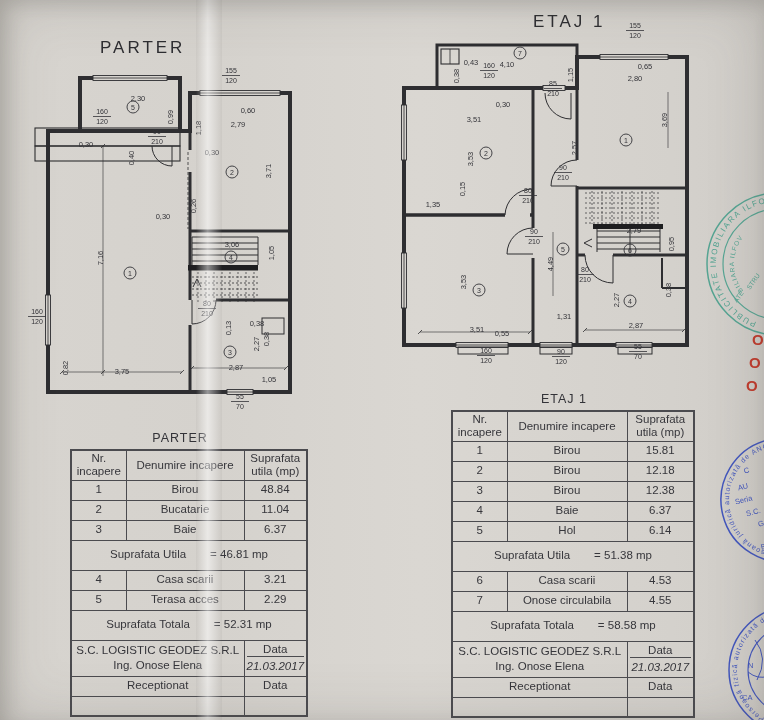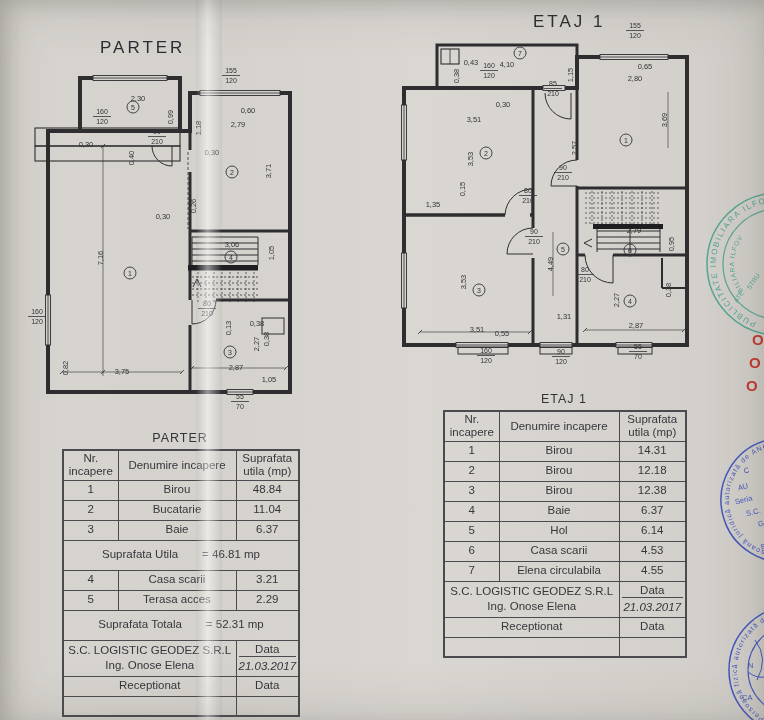--- a/index.html
+++ b/index.html
@@ -21,21 +21,21 @@
   
   .ring{font-family:"Liberation Sans",sans-serif;font-size:8px;letter-spacing:1.6px;fill:#55a492;stroke:none;}
   .ring2{font-family:"Liberation Sans",sans-serif;font-size:6.5px;letter-spacing:1px;fill:#55a492;stroke:none;}
   .frag{font-family:"Liberation Sans",sans-serif;font-size:6.5px;fill:#55a492;stroke:none;}
   .ringb{font-family:"Liberation Sans",sans-serif;font-size:7px;letter-spacing:1.1px;fill:#4256bd;stroke:none;}
   .bl{font-family:"Liberation Sans",sans-serif;font-size:7.5px;fill:#4256bd;stroke:none;}
   .redmark{font-family:"Liberation Sans",sans-serif;font-weight:bold;font-size:15px;fill:#c23a2c;stroke:none;}
   
   .tbl-wrap{position:absolute;}
   .tbl-title{text-align:center;font-size:12.5px;color:#333338;letter-spacing:1px;margin-bottom:4px;}
-  table.areas{border-collapse:collapse;width:100%;table-layout:fixed;background:transparent;}
+  table.areas{border-collapse:collapse;width:100%;table-layout:fixed;background:transparent;margin-left:8px;}
   table.areas,table.areas td,table.areas th{border:1.5px solid #4b4b4f;}
   table.areas{border-width:2px;}
   table.areas td,table.areas th{
     font-size:11.5px;font-weight:normal;color:#36363b;text-align:center;
     padding:1px 2px;line-height:1.15;vertical-align:middle;
   }
   td.name{text-align:left;padding-left:11px;}
   tr.t-head{height:30px;} tr.t-row{height:20px;} tr.t-sub{height:30px;}
   tr.t-firm{height:34px;} tr.t-empty{height:20px;}
   tr.t-sub td .lbl{margin-right:24px;}
@@ -388,21 +388,21 @@
             </th>
       <th>Denumire incapere</th>
       <th>
               <div>Suprafata</div>
               <div>utila (mp)</div>
             </th>
     </tr>
     <tr class="t-row">
       <td>1</td>
       <td class="name">Birou</td>
-      <td>14.31</td>
+      <td>15.81</td>
     </tr>
     <tr class="t-row">
       <td>2</td>
       <td class="name">Birou</td>
       <td>12.18</td>
     </tr>
     <tr class="t-row">
       <td>3</td>
       <td class="name">Birou</td>
       <td>12.38</td>
@@ -410,29 +410,35 @@
     <tr class="t-row">
       <td>4</td>
       <td class="name">Baie</td>
       <td>6.37</td>
     </tr>
     <tr class="t-row">
       <td>5</td>
       <td class="name">Hol</td>
       <td>6.14</td>
     </tr>
+    <tr class="t-sub">
+      <td colspan="3"><span class="lbl">Suprafata Utila</span><span>= 51.38 mp</span></td>
+    </tr>
     <tr class="t-row">
       <td>6</td>
       <td class="name">Casa scarii</td>
       <td>4.53</td>
     </tr>
     <tr class="t-row">
       <td>7</td>
-      <td class="name">Elena circulabila</td>
+      <td class="name">Onose circulabila</td>
       <td>4.55</td>
+    </tr>
+    <tr class="t-sub">
+      <td colspan="3"><span class="lbl">Suprafata Totala</span><span>= 58.58 mp</span></td>
     </tr>
     <tr class="t-firm">
       <td colspan="2" class="firm-cell">
         <div>S.C. LOGISTIC GEODEZ S.R.L</div>
         <div>Ing. Onose Elena</div>
       </td>
       <td class="data-cell">
         <div class="d1">Data</div>
         <div class="d2">21.03.2017</div>
       </td>

